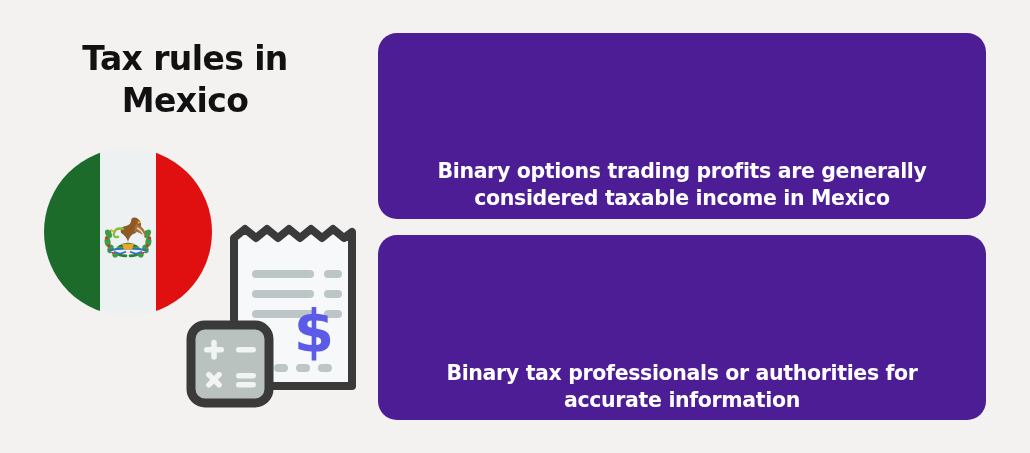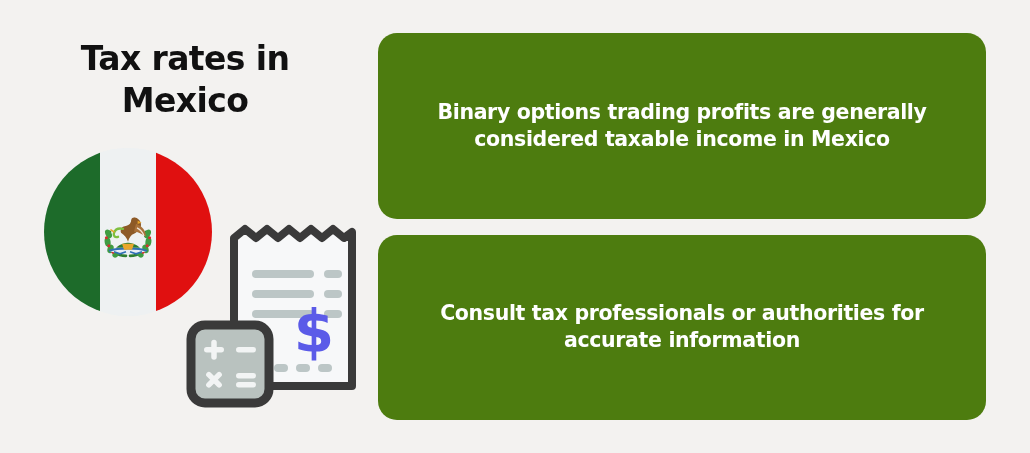--- a/index.html
+++ b/index.html
@@ -97,24 +97,24 @@
     left: 378px;
     top: 33px;
     width: 608px;
     height: 387px;
     display: flex;
     flex-direction: column;
     gap: 16px;
   }
   .card {
     flex: 1 1 0;
-    background: #4d7c0f;
+    background: #4c1d95;
     border-radius: 19px;
     display: flex;
-    align-items: center;
+    align-items: flex-end;
     justify-content: center;
     padding: 6px 22px;
     box-sizing: border-box;
   }
   .card-text {
     font-family: "DejaVu Sans", "Liberation Sans", sans-serif;
     font-size: 20.5px;
     font-weight: bold;
     line-height: 1.33;
     letter-spacing: -0.35px;
@@ -122,21 +122,21 @@
     text-align: center;
   }
 </style>
 </head>
 <body>
 
 <div id="infographic">
 
   <div id="left-panel">
 
-    <div id="page-title">Tax rates in Mexico</div>
+    <div id="page-title">Tax rules in Mexico</div>
 
     <div id="flag-circle">
       <div class="flag-band green"></div>
       <div class="flag-band white"></div>
       <div class="flag-band red"></div>
 
       <svg id="coat-of-arms" viewBox="0 0 64 64">
 
         <path d="M14 28 C10 34 11 43 17 48 C21 51 26 52 30 52" fill="none" stroke="#2e7d32" stroke-width="2.6" stroke-linecap="round"></path>
         <path d="M50 28 C54 34 53 43 47 48 C43 51 38 52 34 52" fill="none" stroke="#2e7d32" stroke-width="2.6" stroke-linecap="round"></path>
@@ -221,17 +221,17 @@
         <rect x="50" y="66" width="20" height="5.5" rx="2.75"></rect>
       </g>
     </svg>
   </div>
 
   <div id="cards">
     <div class="card">
       <span class="card-text">Binary options trading profits are generally considered taxable income in Mexico</span>
     </div>
     <div class="card">
-      <span class="card-text">Consult tax professionals or authorities for accurate information</span>
+      <span class="card-text">Binary tax professionals or authorities for accurate information</span>
     </div>
   </div>
 
 </div>
 
 </body></html>

